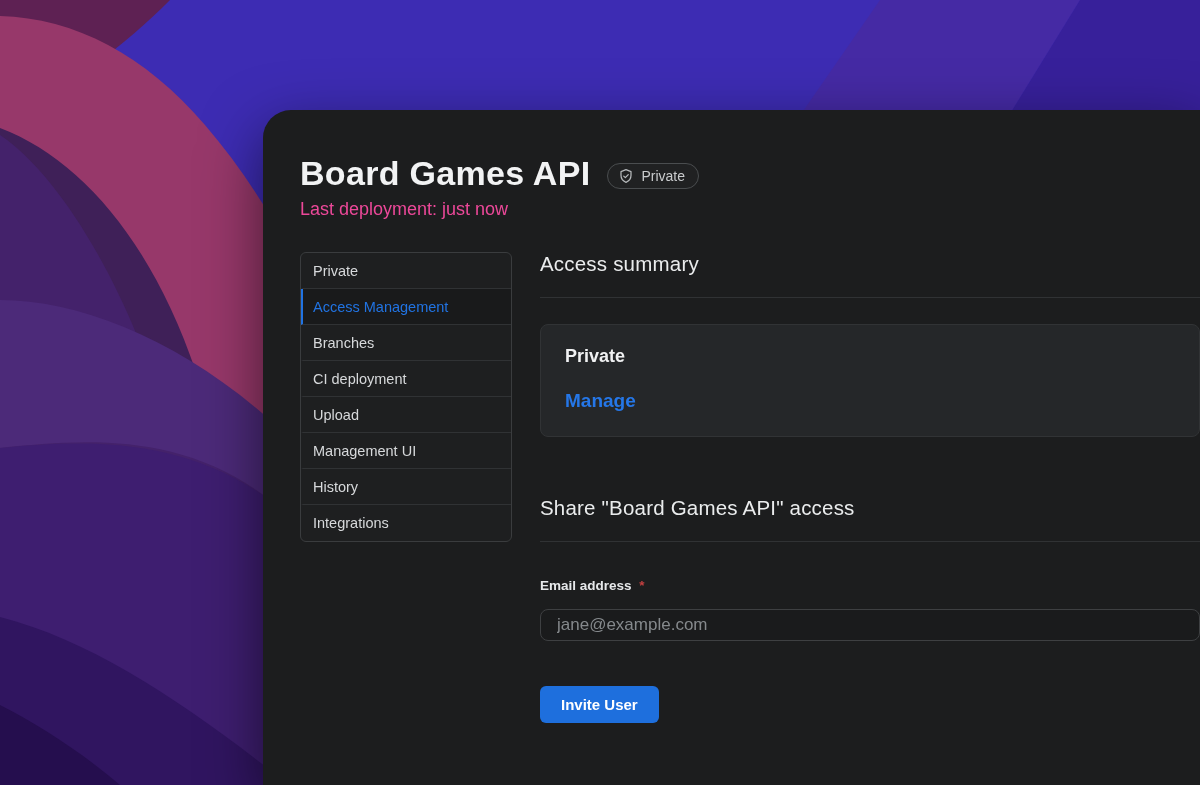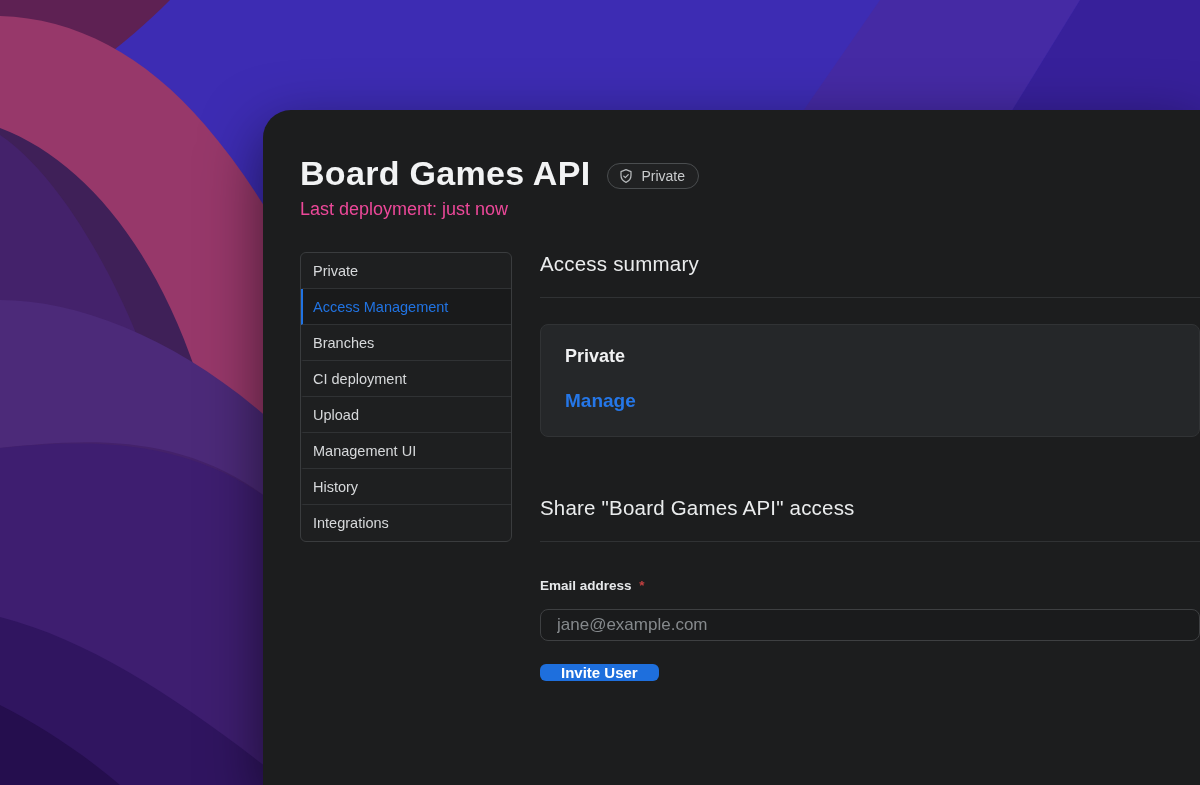--- a/index.html
+++ b/index.html
@@ -114,26 +114,26 @@
     border: 1px solid #3e4042;
     border-radius: 8px;
     padding: 0 16px;
     color: #e6e8ea;
     font-size: 17px;
     font-family: "Liberation Sans", sans-serif;
     outline: none;
   }
   .email-input::placeholder { color: #85898c; }
   .invite-btn {
-    margin-top: 23px;
+    margin-top: 45px;
     background: #1e6fdd;
     color: #ffffff;
     border: none;
     border-radius: 6px;
-    padding: 0 21px;
+    padding: 10px 21px;
     font-size: 15px;
     font-weight: 700;
     font-family: "Liberation Sans", sans-serif;
     cursor: pointer;
     text-align: right;
   }
 </style>
 </head>
 <body>
 

